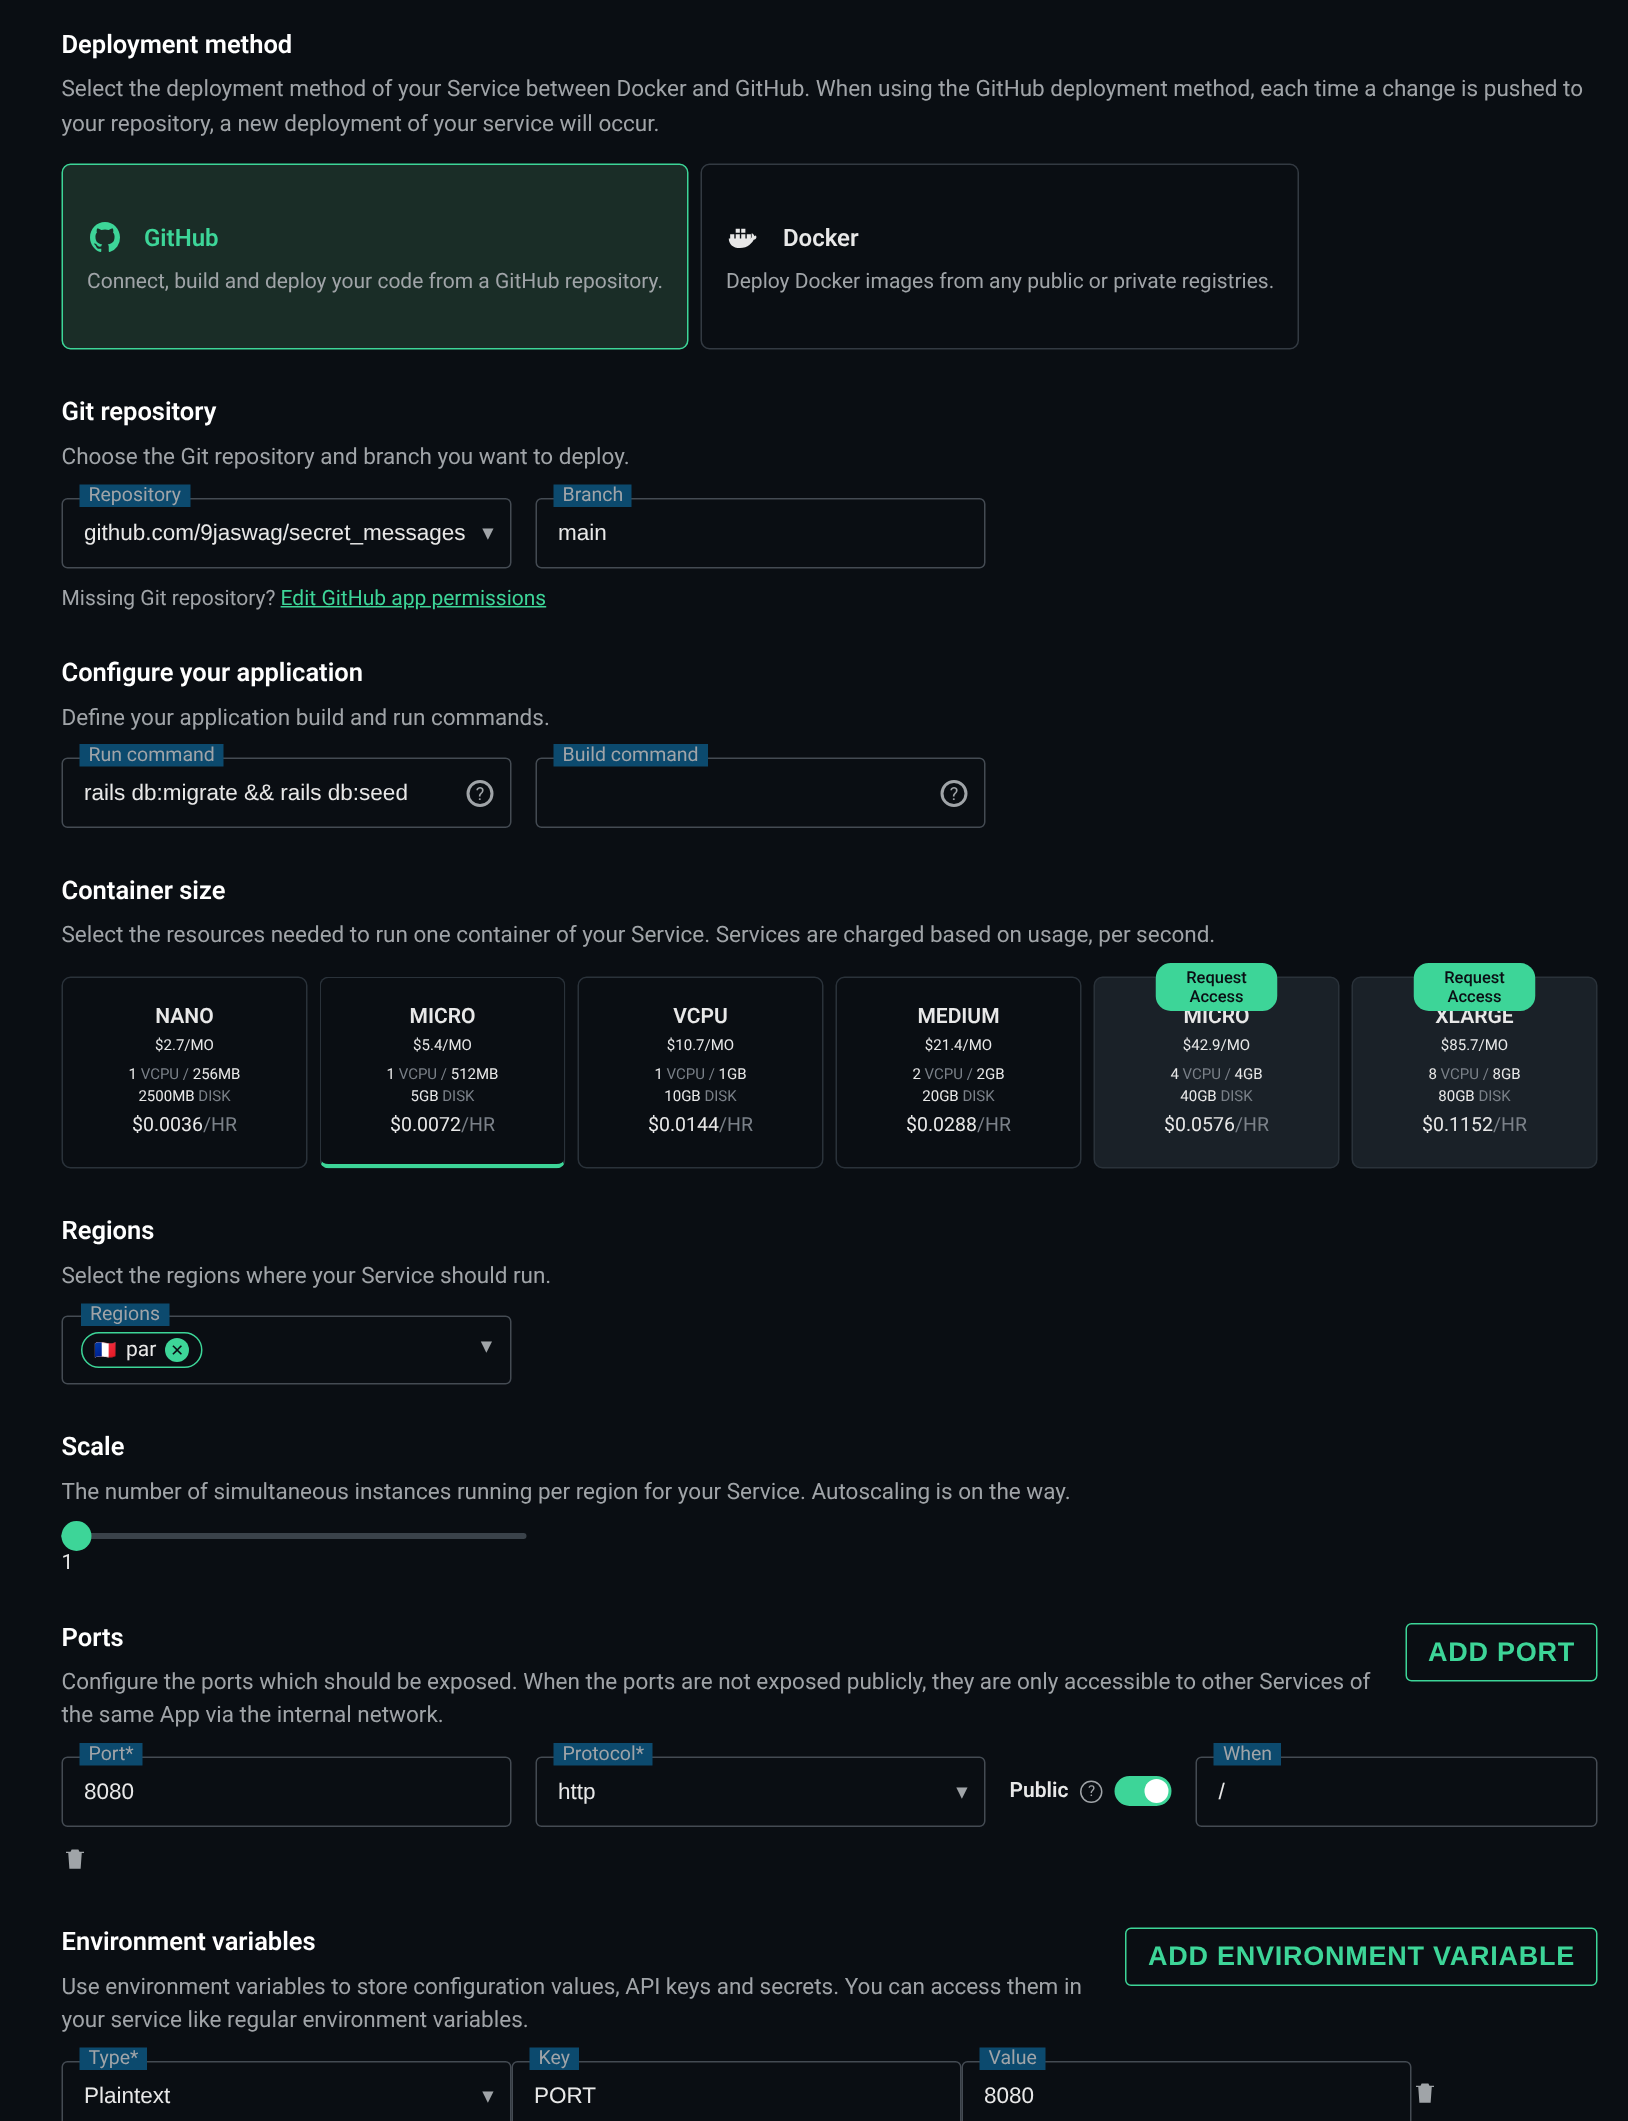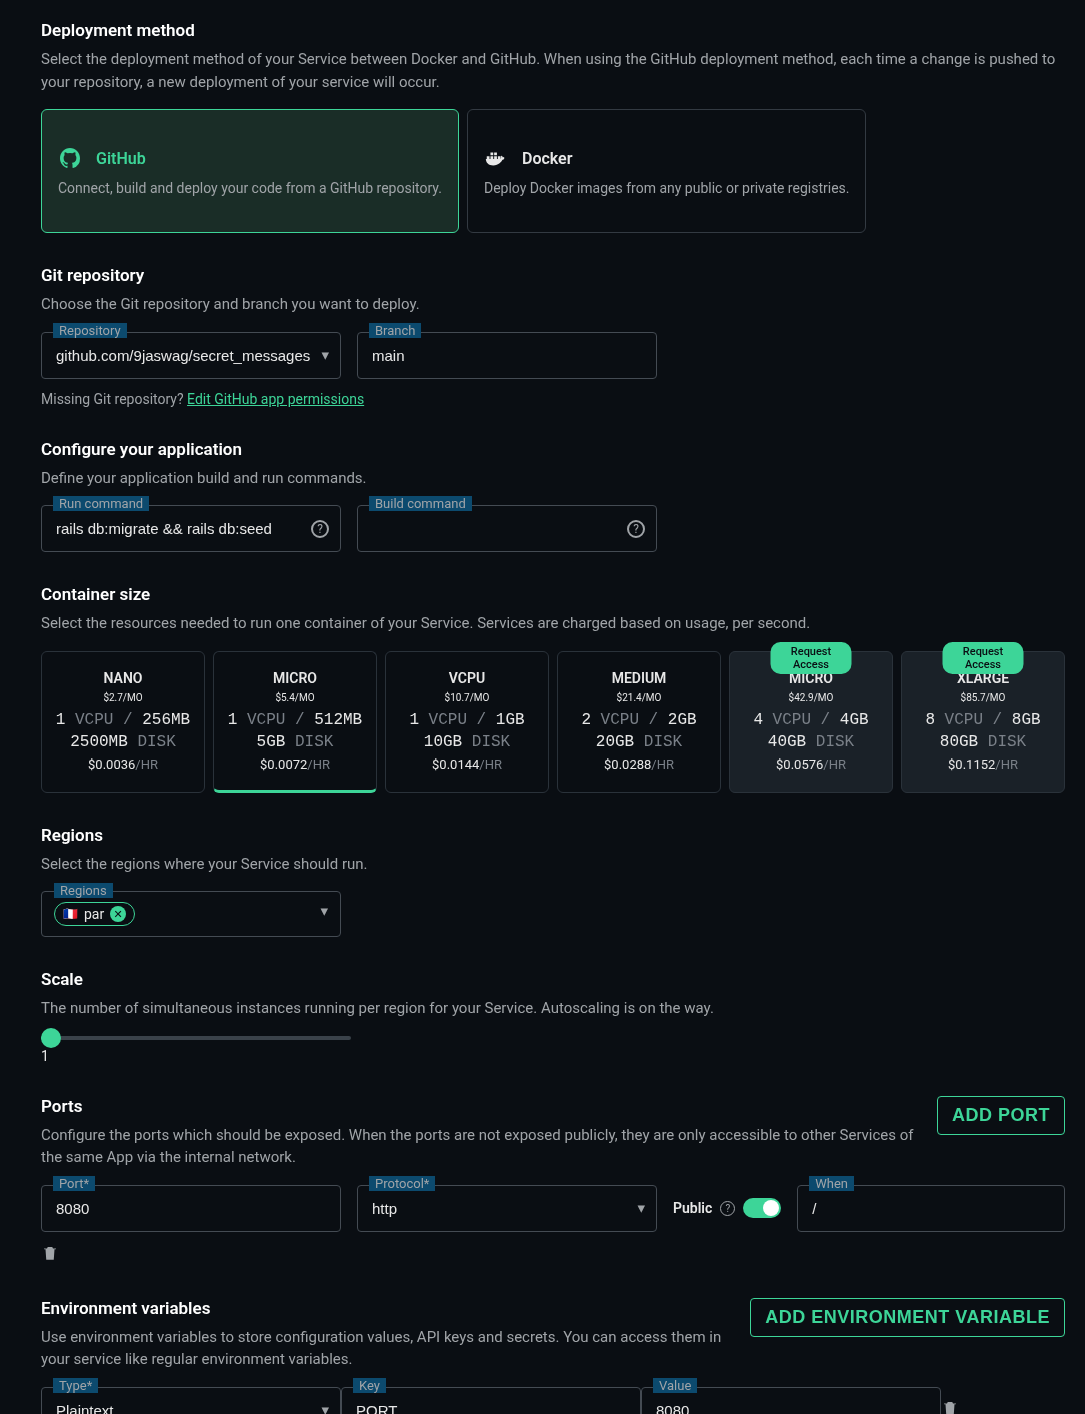--- a/index.html
+++ b/index.html
@@ -55,21 +55,21 @@
 }
 .size-card.selected { border-bottom: 3px solid #3dd598; }
 .size-card.locked { background: #1a2128; }
 .badge {
   position: absolute; top: -10px; left: 50%; transform: translateX(-50%);
   background: #3dd598; color: #0a0e13; font-size: 11px;
   padding: 3px 8px; border-radius: 10px; font-weight: 500;
 }
 .size-name { font-weight: 600; font-size: 14px; margin-bottom: 6px; }
 .size-price { font-size: 10px; margin-bottom: 8px; }
-.size-spec { font-size: 16px; margin-bottom: 4px; font-family: Liberation Mono, monospace; }
+.size-spec { font-size: 10px; margin-bottom: 4px; }
 .size-spec .dim { color: #7a8088; }
 .size-hr { font-size: 13px; margin-top: 6px; }
 .size-hr .dim { color: #7a8088; }
 .chip {
   display: inline-flex; align-items: center; gap: 6px;
   border: 1px solid #3dd598; border-radius: 14px;
   padding: 3px 8px; font-size: 14px;
 }
 .chip .x {
   background: #3dd598; color: #0a0e13; border-radius: 50%;

